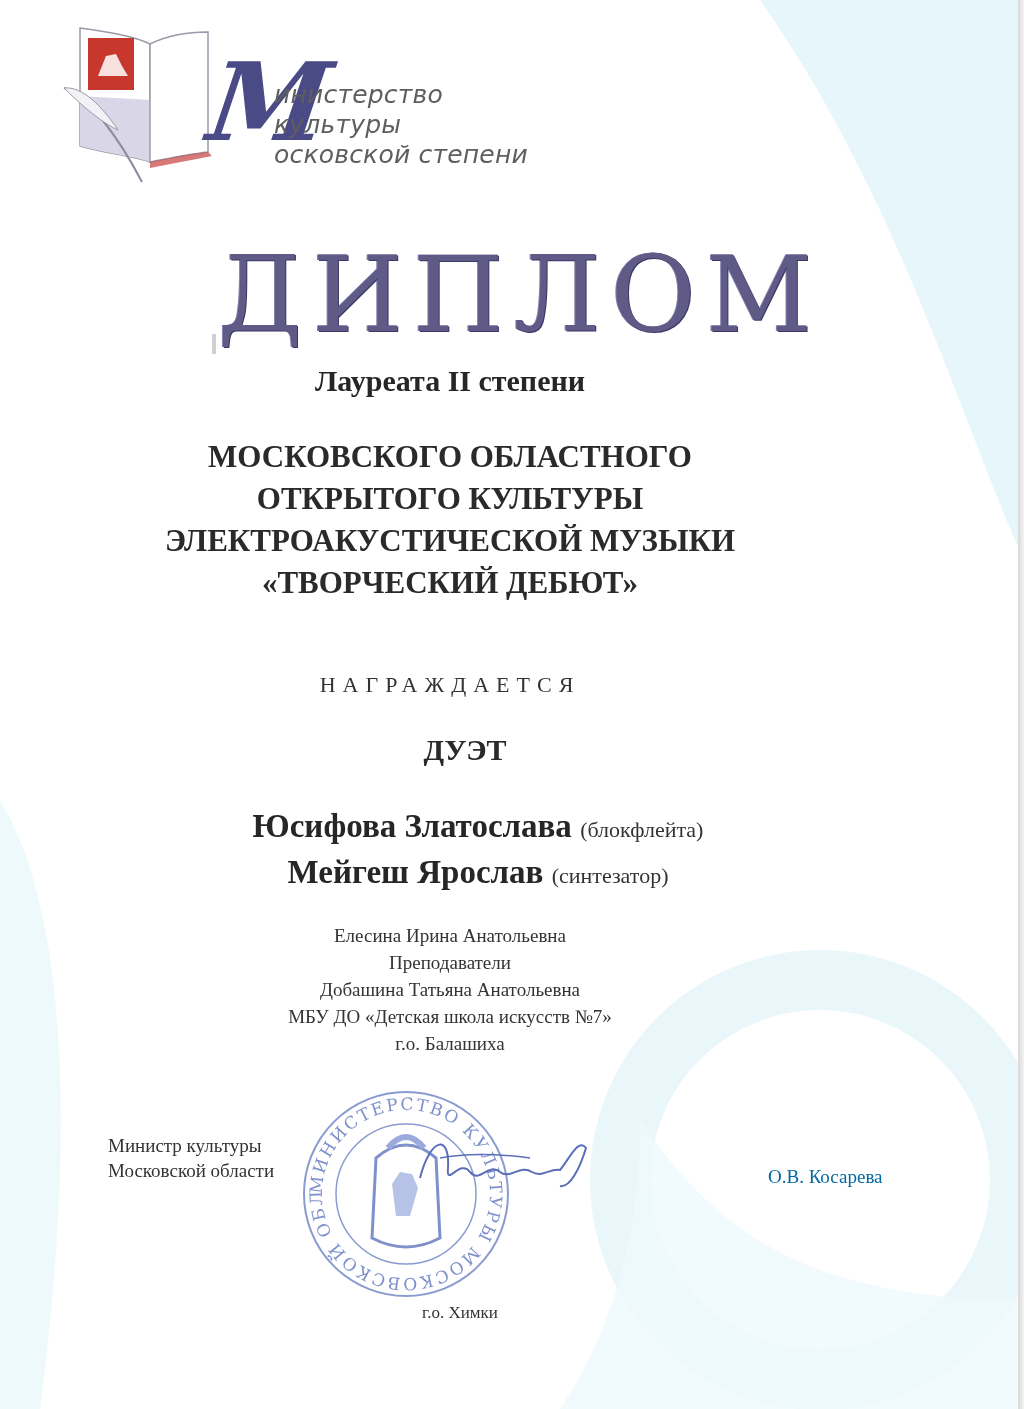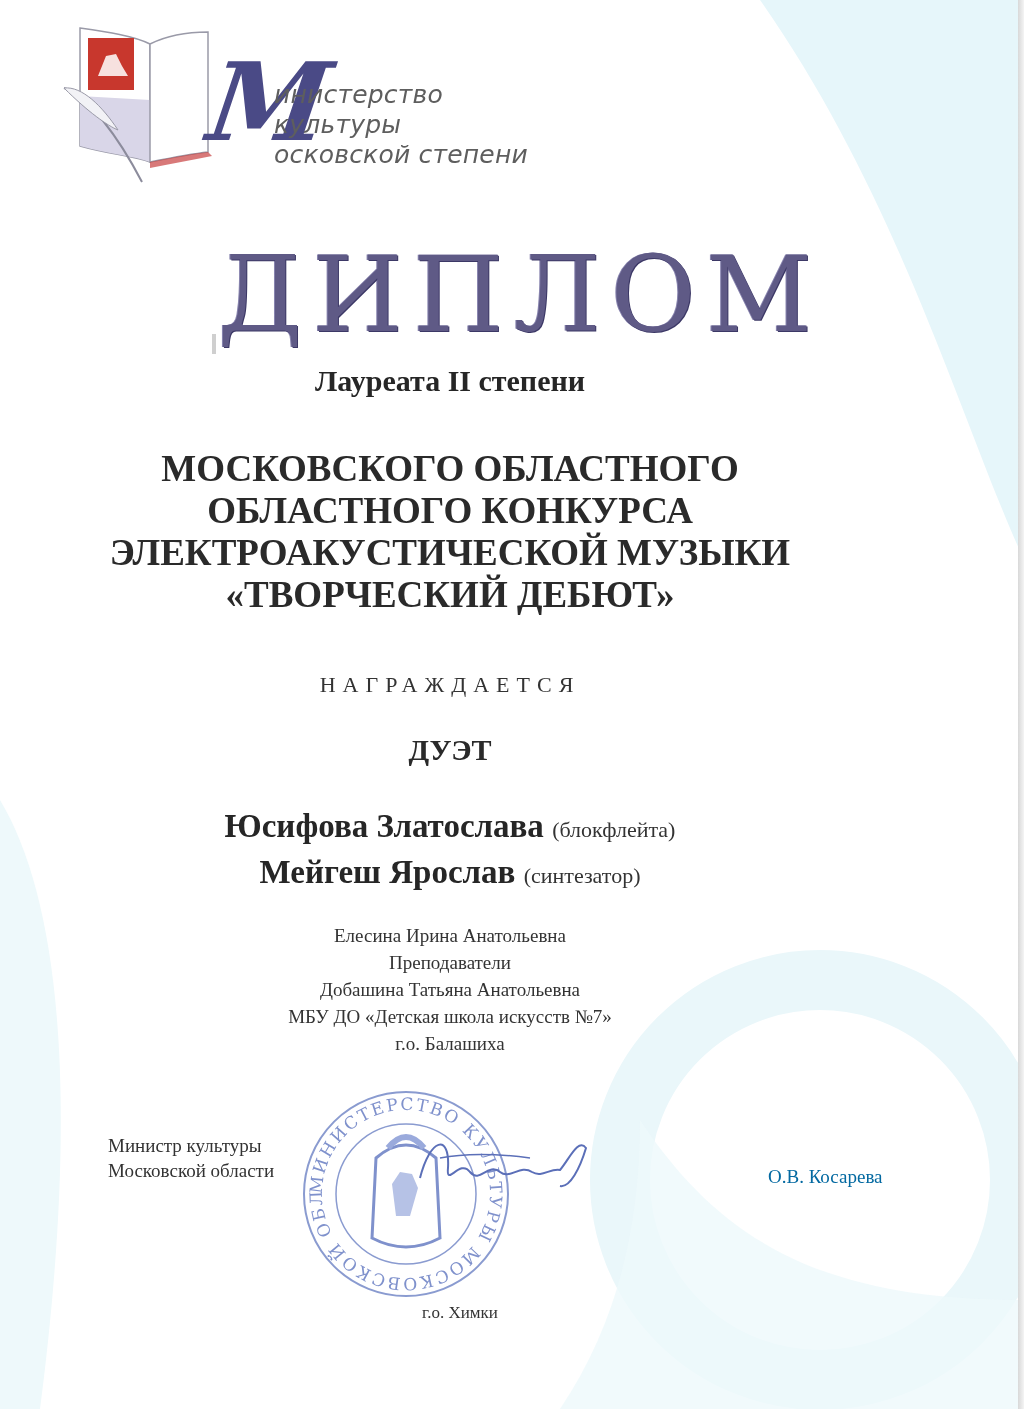--- a/index.html
+++ b/index.html
@@ -30,24 +30,24 @@
   
   .title {
     position: absolute; left: 0; width: 1024px; top: 240px; text-align: center;
     font-family: "DejaVu Serif", serif; font-size: 104px; line-height: 110px;
     letter-spacing: 10px; color: #5f5a86;
     text-shadow: 1px 1px 0 #3c3866, -1px 0 0 #8a86b0;
     padding-left: 16px; box-sizing: border-box;
   }
   .center-block { position: absolute; left: 0; width: 900px; text-align: center; }
   .subtitle { top: 364px; font-size: 30px; font-weight: bold; color: #262626; }
-  .contest { top: 448px; font-size: 37px; line-height: 42px; font-weight: bold; color: #2a2a2a; }
+  .contest { top: 436px; font-size: 31px; line-height: 42px; font-weight: bold; color: #2a2a2a; }
   .awarded { top: 672px; font-size: 22px; letter-spacing: 7px; color: #333; }
-  .duet { top: 733px; font-size: 30px; font-weight: bold; color: #2a2a2a; }
-  .names { top: 805px; font-size: 33px; line-height: 43px; color: #262626; }
+  .duet { top: 733px; font-size: 30px; font-weight: bold; color: #2a2a2a; padding-left: 15px; }
+  .names { top: 805px; font-size: 33px; line-height: 43px; color: #262626; margin-left: 28px; }
   .names .nm { font-weight: bold; }
   .names .inst { font-size: 22px; font-weight: normal; color: #333; }
   .teachers { top: 922px; font-size: 19px; line-height: 27px; color: #333; }
   .sign-left {
     position: absolute; left: 108px; top: 1133px; font-size: 19px; line-height: 25px; color: #333;
   }
   .sign-right {
     position: absolute; left: 768px; top: 1166px; font-size: 19px; color: #0369a1;
   }
   .place-date { top: 1302px; font-size: 17px; line-height: 22px; color: #333; padding-left: 20px; box-sizing: border-box; }
@@ -87,21 +87,21 @@
 </div>
 
 <div class="specks"></div>
 
 <div class="title">ДИПЛОМ</div>
 
 <div class="center-block subtitle">Лауреата II степени</div>
 
 <div class="center-block contest">
   <div>МОСКОВСКОГО ОБЛАСТНОГО</div>
-  <div>ОБЛАСТНОГО КОНКУРСА</div>
+  <div>ОТКРЫТОГО КУЛЬТУРЫ</div>
   <div>ЭЛЕКТРОАКУСТИЧЕСКОЙ МУЗЫКИ</div>
   <div>«ТВОРЧЕСКИЙ ДЕБЮТ»</div>
 </div>
 
 <div class="center-block awarded">НАГРАЖДАЕТСЯ</div>
 
 <div class="center-block duet">ДУЭТ</div>
 
 <div class="center-block names">
   <div>

